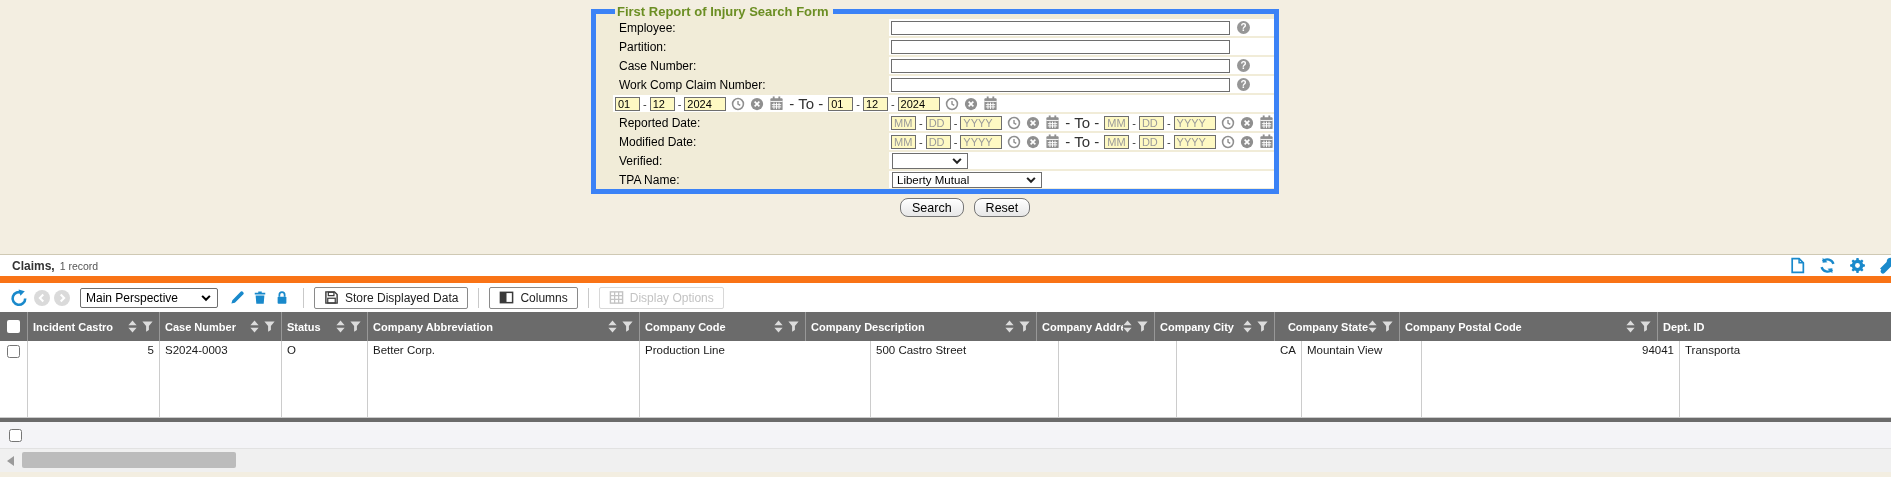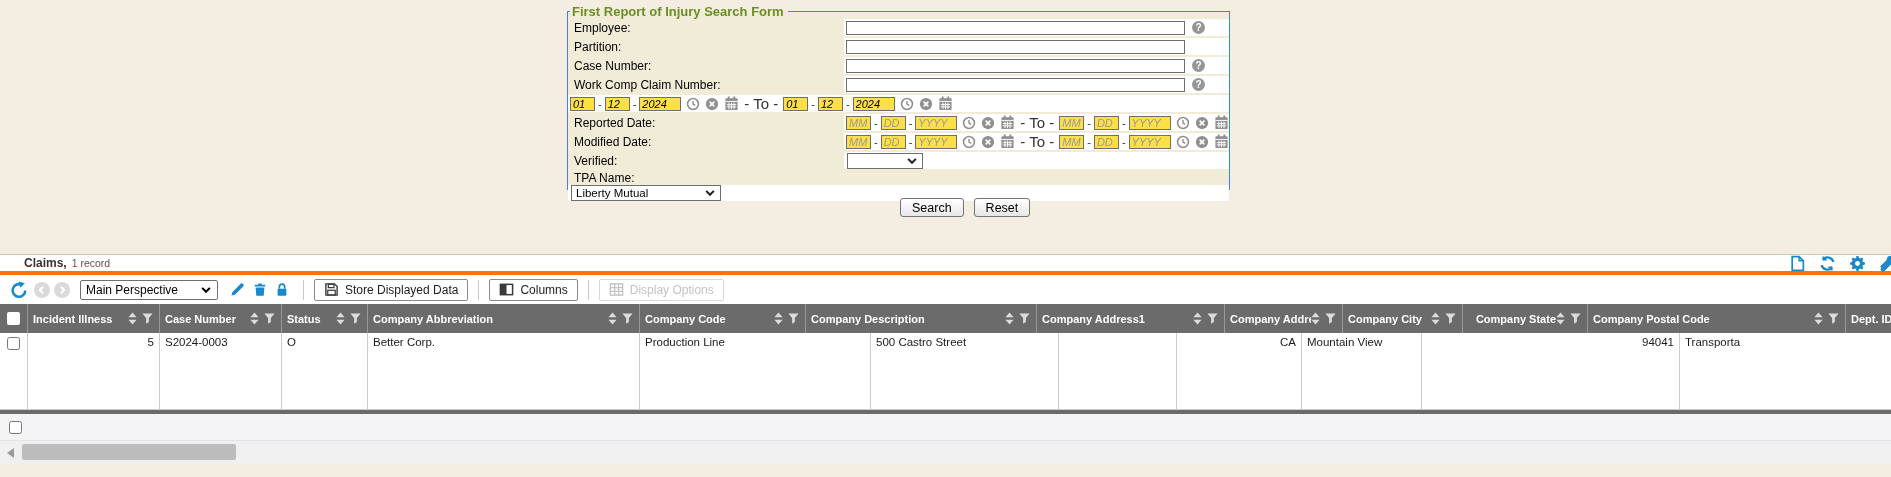--- a/index.html
+++ b/index.html
@@ -7,46 +7,46 @@
   body {
     width:1891px; height:477px; overflow:hidden; position:relative;
     background:#f3eee1;
     font-family:"Liberation Sans", sans-serif;
     color:#000;
   }
   svg.ic { display:block; }
 
   
   .search-form{
-    position:absolute; left:567px; top:4px; width:656px;
-    border:1px solid #3b82f6; background:#f1ecd8;
-    margin:0; padding:0 0 1px 0;
+    position:absolute; left:591px; top:4px; width:656px;
+    border:5px solid #3b82f6; background:#f1ecd8;
+    margin:0; padding:0 0 1px 17px;
   }
   .search-form legend{
     color:#6b8e23; font-weight:bold; font-size:13px;
     margin-left:2px; padding:0 4px 0 2px;
   }
   .form-row{ display:flex; align-items:stretch; height:17px; margin-bottom:2px; }
-  .form-row:last-child{ margin-bottom:0;flex-direction:column; }
+  .form-row:last-child{ margin-bottom:0; }
   .form-label{
     width:276px; background:#f1ecd8; font-size:12px;
     display:flex; align-items:center; padding-left:6px; flex:none;
   }
   .form-field{
     flex:1; background:#fff; display:flex; align-items:center;
     padding-left:2px; gap:2px; font-size:11px;
   }
   .txt{
     width:339px; height:14px; border:1px solid #6e6e6e; background:#fff;
     font-size:11px; font-family:inherit; padding:0 2px;
   }
   .d2{ width:25px; } .d4{ width:42px; }
   .din{
-    height:14px; border:1px solid #6e6e6e; background:#fde047;
-    font-size:11px; font-family:inherit; padding:0 2px;font-style:italic;
+    height:14px; border:1px solid #6e6e6e; background:#fef9c3;
+    font-size:11px; font-family:inherit; padding:0 2px;
   }
   .din::placeholder{ color:#9a9a9a; }
   .dash{ font-size:11px; color:#333; padding:0 1px; }
   .tosep{ font-size:15px; color:#333; padding:0 3px; white-space:nowrap; }
   .q{
     width:13px; height:13px; border-radius:50%; background:#969696; color:#fff;
     font-size:10px; font-weight:bold; display:flex; align-items:center;
     justify-content:center; margin-left:5px; flex:none;
   }
   .dicon{ color:#8f8f8f; margin-left:3px; flex:none; }
@@ -54,32 +54,32 @@
     height:16px; border:1px solid #6e6e6e; background:#fff;
     display:flex; align-items:center; justify-content:space-between;
     font-size:11.5px; padding:0 4px; margin-left:1px;
   }
   .fsel .chev{ color:#222; margin-left:6px; }
   .w-verified{ width:76px; } .w-injury{ width:146px; } .w-tpa{ width:150px; }
 
   .form-buttons{ position:absolute; left:900px; top:198px; display:flex; gap:10px; }
   .form-buttons button{
     font-family:inherit; font-size:12.5px; padding:1px 11px; height:19px;
-    border:1px solid #757575; border-radius:3px;
+    border:1px solid #757575; border-radius:8px;
     background:linear-gradient(#ffffff,#e7e7e7); cursor:pointer;
   }
 
   
   .grid{
     position:absolute; left:0; top:254px; width:1891px; background:#fff;
     border-top:1px solid #cfc9b4;
   }
   .grid-titlebar{
-    height:20px; border-bottom:4px solid #f97316; display:flex;
-    align-items:center; justify-content:space-between; padding:0 4px 0 24px;
+    height:28px; border-bottom:7px solid #f97316; display:flex;
+    align-items:center; justify-content:space-between; padding:0 4px 0 12px;
   }
   .gt-left{ display:flex; align-items:baseline; gap:5px; }
   .gt-title{ font-weight:bold; font-size:12px; color:#333; }
   .gt-count{ font-size:10.5px; color:#555; }
   .gt-icons{ display:flex; align-items:center; gap:13px; color:#1989cb; }
   .gt-icons .cut{ margin-right:-9px; }
 
   .grid-toolbar{ height:29px; display:flex; align-items:center; padding-left:10px; }
   .tb-undo{ color:#1989cb; margin-right:6px; cursor:pointer; }
   .circlebtn{
@@ -469,21 +469,21 @@
       <span>Display Options</span>
     </button>
   </div>
 
   <div class="grid-table">
     <div class="hrow">
       <div class="hcell hcheck c1">
         <div class="hcheckbox"></div>
       </div>
       <div class="hcell c2">
-        <span class="hlabel">Incident Illness</span>
+        <span class="hlabel">Incident Castro</span>
         <span class="hicons">
             <svg class="ic" width="9" height="13">
               <use href="#sym-sort"></use>
             </svg>
             <svg class="ic" width="11" height="11">
               <use href="#sym-funnel"></use>
             </svg>
           </span>
       </div>
       <div class="hcell c3">
@@ -525,31 +525,20 @@
             <svg class="ic" width="9" height="13">
               <use href="#sym-sort"></use>
             </svg>
             <svg class="ic" width="11" height="11">
               <use href="#sym-funnel"></use>
             </svg>
           </span>
       </div>
       <div class="hcell c7">
         <span class="hlabel">Company Description</span>
-        <span class="hicons">
-            <svg class="ic" width="9" height="13">
-              <use href="#sym-sort"></use>
-            </svg>
-            <svg class="ic" width="11" height="11">
-              <use href="#sym-funnel"></use>
-            </svg>
-          </span>
-      </div>
-      <div class="hcell c8">
-        <span class="hlabel">Company Address1</span>
         <span class="hicons">
             <svg class="ic" width="9" height="13">
               <use href="#sym-sort"></use>
             </svg>
             <svg class="ic" width="11" height="11">
               <use href="#sym-funnel"></use>
             </svg>
           </span>
       </div>
       <div class="hcell c9">

